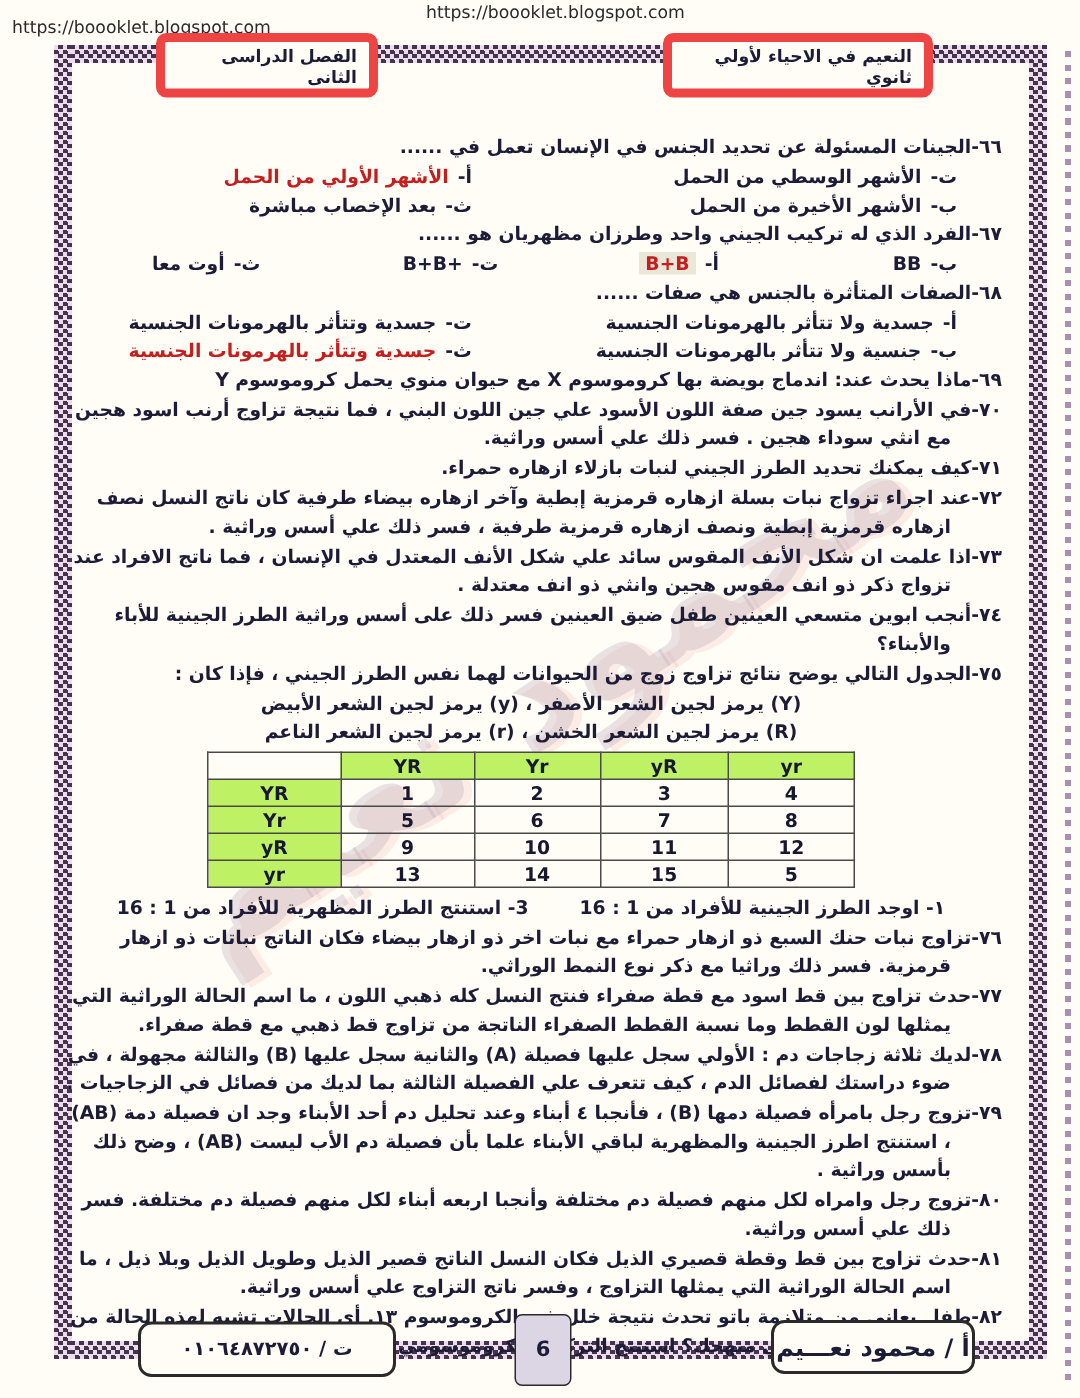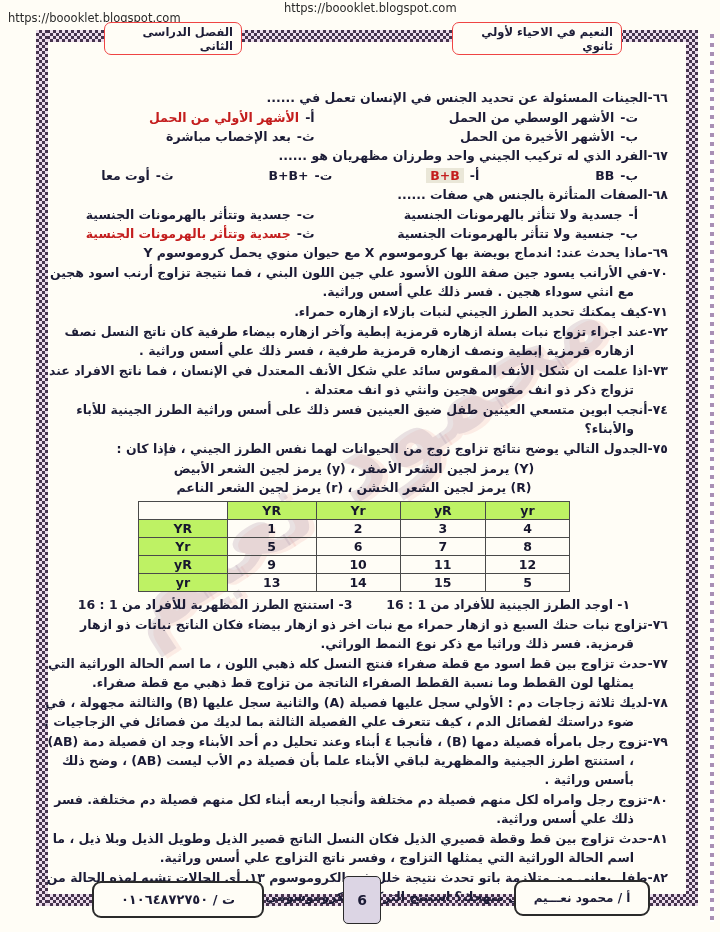--- a/index.html
+++ b/index.html
@@ -10,21 +10,21 @@
   .url-center{left:284px;top:1px;}
   
   .band{position:absolute;background:repeating-conic-gradient(#46344e 0% 25%,#ecdcec 0% 50%);
         background-size:6px 6px;}
   .band-top{left:38px;right:22px;top:30px;height:12px;}
   .band-bottom{left:38px;right:22px;bottom:26px;height:12px;}
   .band-left{left:36px;top:30px;bottom:26px;width:12px;}
   .band-right{right:22px;top:30px;bottom:26px;width:12px;}
   .right-dots{position:absolute;right:6px;top:34px;bottom:10px;width:4px;
         background:repeating-linear-gradient(180deg,#a98fb4 0 4px,#ffffff 4px 9px);}
-  .title-box{position:absolute;background:#fffdf6;border:1px solid #ef4444;border-radius:7px;
+  .title-box{position:absolute;background:#fffdf6;border:6px solid #ef4444;border-radius:7px;
         font-size:11.5px;font-weight:bold;display:flex;align-items:center;justify-content:center;
         direction:rtl;padding:0 8px;z-index:3;}
   .title-right{right:98px;top:22px;width:152px;height:31px;}
   .title-left{left:104px;top:22px;width:120px;height:31px;}
   .watermark{position:absolute;left:30px;top:400px;width:660px;text-align:center;z-index:1;
         transform:rotate(-33deg);font-size:100px;font-weight:bold;color:rgba(186,168,184,0.32);
         text-shadow:4px 4px 0 rgba(236,152,140,0.16);white-space:nowrap;pointer-events:none;}
   .content{position:absolute;top:88px;right:52px;left:40px;direction:rtl;z-index:2;}
   .q{font-size:12.5px;font-weight:bold;line-height:19px;margin-bottom:1px;
      padding-right:0;text-align:right;}
@@ -40,21 +40,21 @@
   .legend{text-align:center;font-size:12.5px;font-weight:bold;line-height:19px;direction:rtl;}
   table.punnett{direction:ltr;border-collapse:collapse;margin:4px auto 3px auto;width:432px;}
   table.punnett th,table.punnett td{border:1px solid #4a4a4a;font-size:12.5px;font-weight:bold;
         text-align:center;padding:0 2px;height:17px;color:#17172e;}
   table.punnett th{background:#bef264;}
   table.punnett th.corner{background:#fffdf6;}
   table.punnett td{background:transparent;}
   .tasks{display:flex;direction:rtl;justify-content:center;gap:34px;font-size:12.5px;
         font-weight:bold;line-height:20px;}
   .footer-box{position:absolute;background:#fffdf6;border:2px solid #2a2a2a;border-radius:9px;
-        font-size:12px;font-weight:bold;display:flex;align-items:center;justify-content:center;
+        font-size:16px;font-weight:bold;display:flex;align-items:center;justify-content:center;
         direction:rtl;z-index:3;}
   .fb-teacher{right:70px;bottom:16px;width:132px;height:32px;}
   .fb-page{left:343px;bottom:8px;width:36px;height:46px;background:#dcd5e4;border-radius:5px;
         border:1.5px solid #2a2a2a;font-size:14px;direction:ltr;}
   .fb-phone{left:92px;bottom:14px;width:168px;height:33px;font-size:13px;}
 </style>
 </head>
 <body>
 
 <div class="page">

